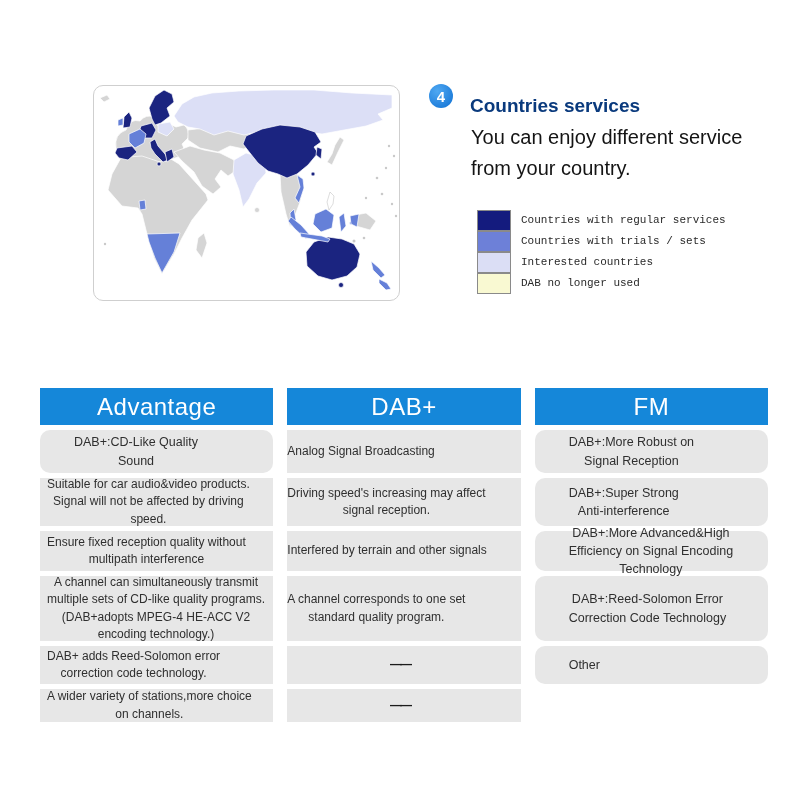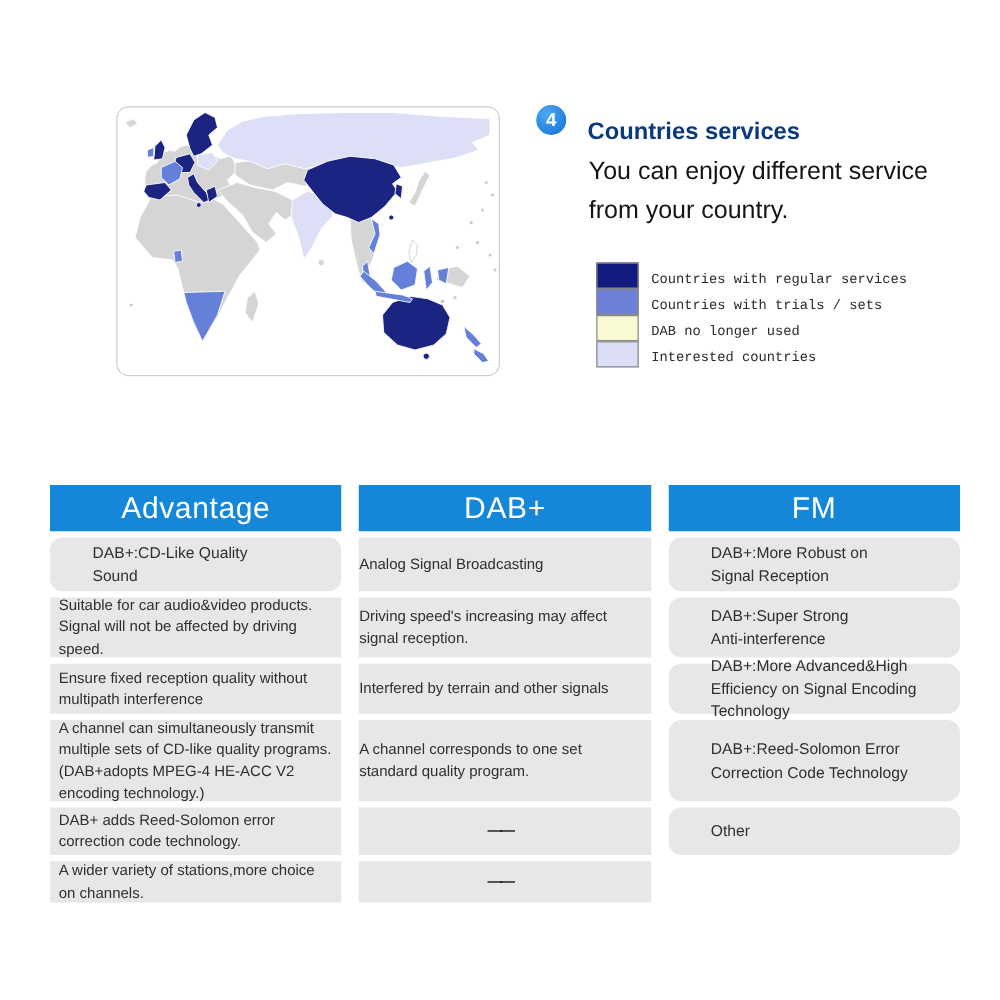--- a/index.html
+++ b/index.html
@@ -19,29 +19,29 @@
 
   
   .badge{position:absolute;left:429px;top:84px;width:24px;height:24px;border-radius:50%;
          background:radial-gradient(circle at 35% 30%,#4fa8f2,#0e6fd2);
          color:#fff;font-size:15px;font-weight:bold;display:flex;align-items:center;justify-content:center;}
   .sec-title{position:absolute;left:470px;top:95px;font-size:19px;font-weight:bold;color:#0a3a7d;}
   .sec-desc{position:absolute;left:471px;top:122px;font-size:20px;line-height:1.55;color:#141414;white-space:pre-line;}
 
   
   .legend{position:absolute;left:477px;top:209px;}
-  .legend-row{display:flex;align-items:flex-end;height:21px;}
+  .legend-row{display:flex;align-items:center;height:21px;}
   .legend-swatch{width:34px;height:21px;box-sizing:border-box;border:1px solid #8a8a8a;margin-bottom:-1px;}
   .legend-label{margin-left:10px;font-family:"Liberation Mono",monospace;font-size:11px;color:#2a2a2a;}
 
   
   .cmp-table{position:absolute;left:40px;top:388px;width:728px;
              display:grid;grid-template-columns:1fr 1fr 1fr;
              grid-template-rows:37px 43px 48px 40px 65px 38px 33px;
-             column-gap:14px;row-gap:5px;}
+             column-gap:14px;row-gap:5px;text-align:center;}
   .hdr{background:#1587d9;color:#ffffff;display:flex;align-items:center;justify-content:center;
        font-size:24px;letter-spacing:.5px;}
   .cell{background:#e7e7e7;display:flex;align-items:center;
         font-size:12.5px;line-height:1.45;color:#2f2f2f;white-space:pre-line;
         padding:2px 8px 2px 14px;box-sizing:border-box;}
   .cell.adv{padding-left:34px;font-size:12.5px;border-radius:10px;}
   .cell.dab{padding-left:7px;font-size:12px;}
   .cell.fm{padding-left:0;font-size:12px;}
   .cell.dash{justify-content:center;padding-left:0;font-weight:bold;letter-spacing:-2px;color:#1c1c1c;}
 </style>
@@ -126,26 +126,26 @@
   <div class="legend">
     <div class="legend-row">
       <span class="legend-swatch" style="background-color: rgb(20, 27, 126);"></span>
       <span class="legend-label">Countries with regular services</span>
     </div>
     <div class="legend-row">
       <span class="legend-swatch" style="background-color: rgb(109, 128, 216);"></span>
       <span class="legend-label">Countries with trials / sets</span>
     </div>
     <div class="legend-row">
+      <span class="legend-swatch" style="background-color: rgb(219, 222, 245);"></span>
+      <span class="legend-label">Interested countries</span>
+    </div>
+    <div class="legend-row">
       <span class="legend-swatch" style="background-color: rgb(249, 249, 210);"></span>
       <span class="legend-label">DAB no longer used</span>
-    </div>
-    <div class="legend-row">
-      <span class="legend-swatch" style="background-color: rgb(219, 222, 245);"></span>
-      <span class="legend-label">Interested countries</span>
     </div>
   </div>
 
   <div class="cmp-table">
     <div class="hdr">Advantage</div>
     <div class="hdr">DAB+</div>
     <div class="hdr">FM</div>
 
     <div class="cell adv">DAB+:CD-Like Quality
 Sound</div>

